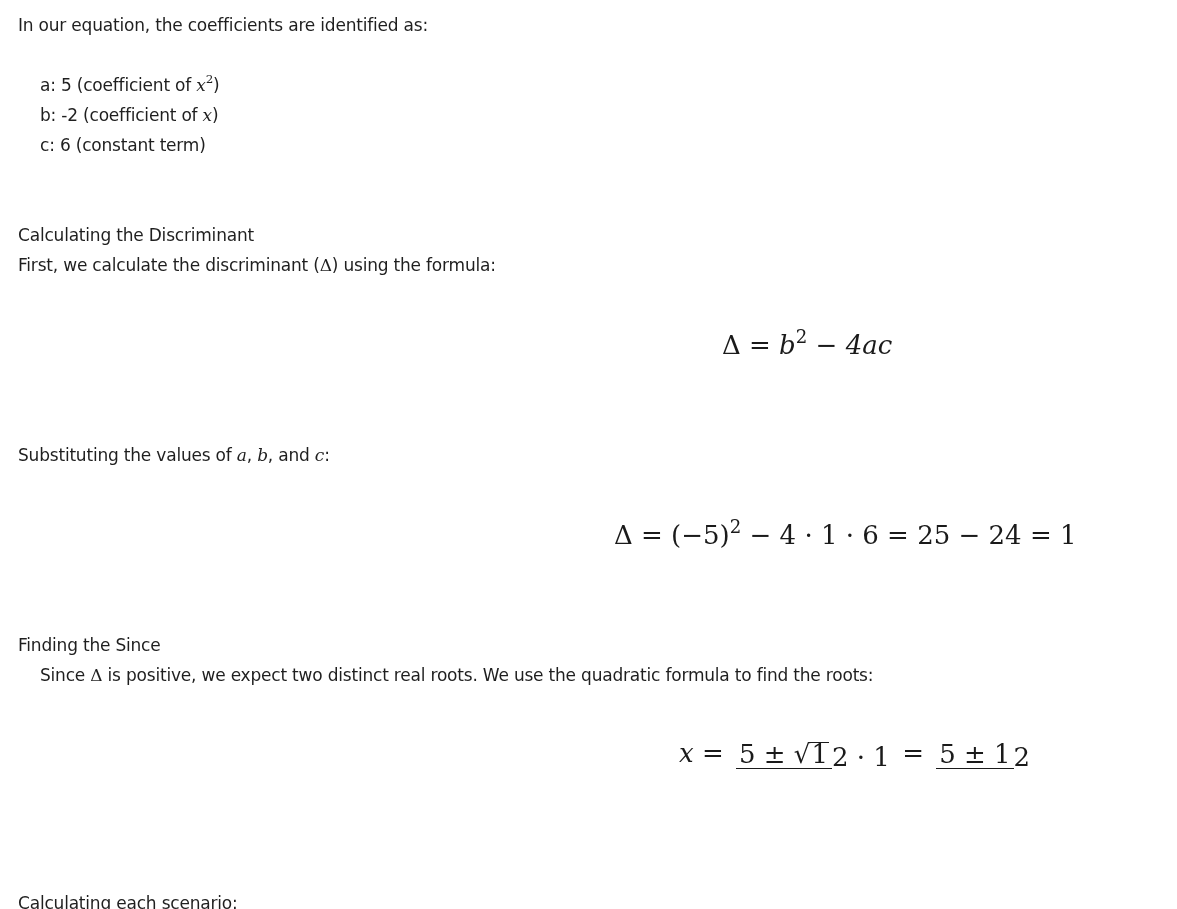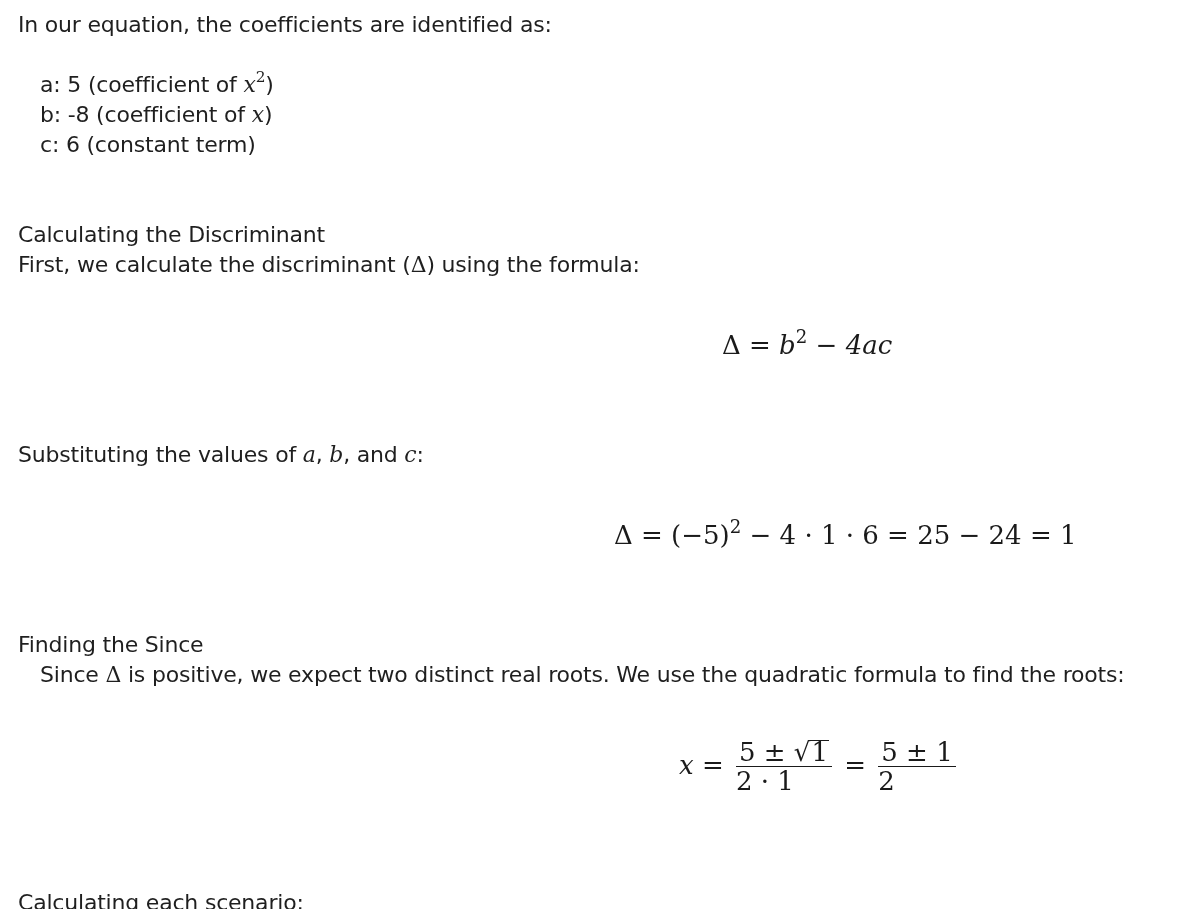--- a/index.html
+++ b/index.html
@@ -11,21 +11,21 @@
       width: 1177px;
       height: 909px;
       position: relative;
       overflow: hidden;
       font-family: "DejaVu Sans", sans-serif;
       color: #1f1f1f;
     }
     .txt {
       position: absolute;
       left: 18px;
-      font-size: 22px;
+      font-size: 17px;
       line-height: 24px;
       white-space: nowrap;
       letter-spacing: -0.2px;
     }
     .li {
       left: 40px;
     }
     .m {
       font-family: "DejaVu Serif", serif;
       font-style: italic;
@@ -45,22 +45,22 @@
       position: absolute;
       font-family: "DejaVu Serif", serif;
       font-size: 26px;
       line-height: 26px;
       white-space: nowrap;
       color: #1a1a1a;
     }
     .eq .it { font-style: italic; }
     .frac {
       display: inline-flex;
-      flex-direction: column;
-      align-items: flex-start;
+      flex-direction: row;
+      align-items: flex-end;
       vertical-align: middle;
       margin: 0 4px;
     }
     .frac .num {
       padding: 0 3px 2px 3px;
       border-bottom: 1.3px solid #1a1a1a;
       line-height: 24px;
     }
     .frac .den {
       padding-top: 2px;
@@ -82,21 +82,21 @@
 
 <div>
 
   <div class="txt" style="top:13px;">In our equation, the coefficients are identified as:</div>
 
   <div class="txt li" style="top:73px;">
     <span>a: 5 (coefficient of </span><span class="m">x</span><sup class="mr">2</sup><span>)</span>
   </div>
 
   <div class="txt li" style="top:103px;">
-    <span>b: -8 (coefficient of </span><span class="m">x</span><span>)</span>
+    <span>b: -2 (coefficient of </span><span class="m">x</span><span>)</span>
   </div>
 
   <div class="txt li" style="top:133px;">
     <span>c: 6 (constant term)</span>
   </div>
 
   <div class="txt" style="top:223px;">Calculating the Discriminant</div>
 
   <div class="txt" style="top:253px;">
     <span>First, we calculate the discriminant (</span><span class="mr">Δ</span><span>) using the formula:</span>

